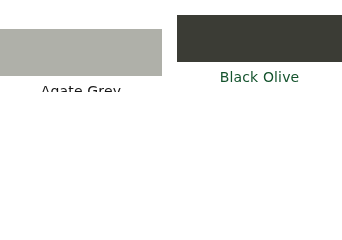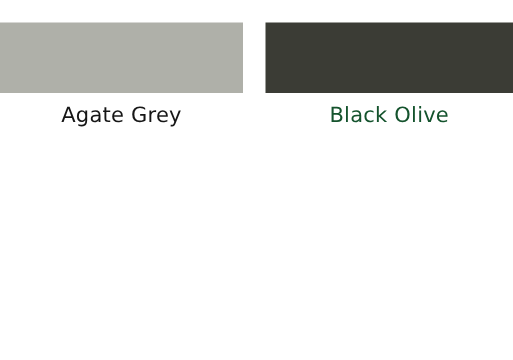--- a/index.html
+++ b/index.html
@@ -21,20 +21,21 @@
     background: #ffffff;
   }
   .swatch-card {
     position: absolute;
     top: 0;
     height: 92px;
   }
   .swatch-card.left {
     left: 0;
     width: 162px;
+    margin-top: 14px;
   }
   .swatch-card.right {
     left: 177px;
     width: 165px;
   }
   .swatch-chip {
     position: absolute;
     top: 15px;
     left: 0;
     right: 0;

